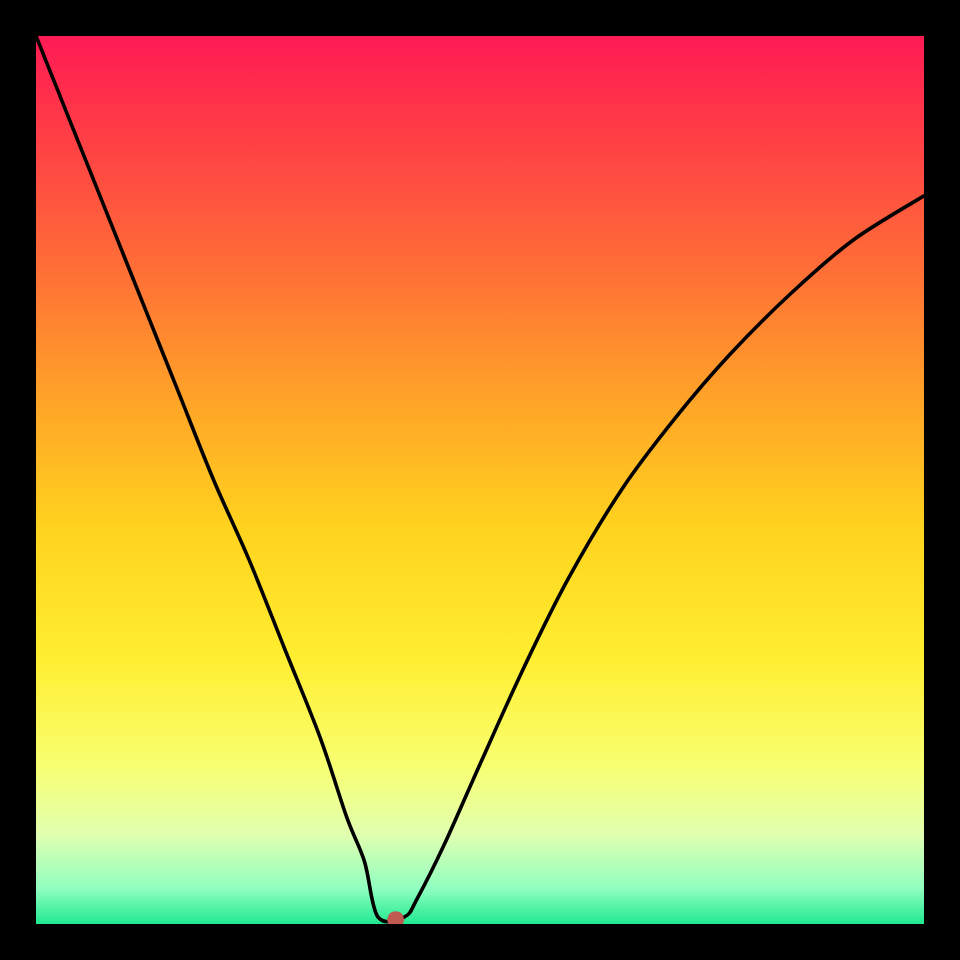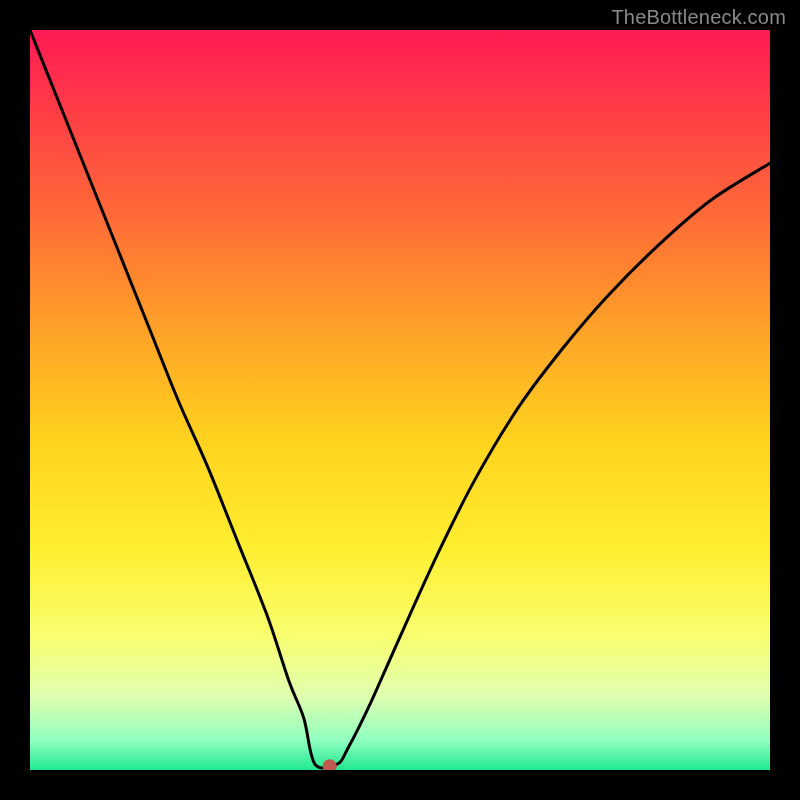--- a/index.html
+++ b/index.html
@@ -34,21 +34,20 @@
     width: 740px;
     height: 740px;
     background: #000;
   }
   svg { display: block; }
 </style>
 </head>
 <body>
 
 <div class="frame">
-  <div class="watermark">TheBottleneck.com</div>
   <div class="plot-wrap">
     <svg id="plot-svg" width="740" height="740" viewBox="0 0 740 740">
         <defs>
           <linearGradient id="bg-grad" x1="0" y1="0" x2="0" y2="1">
             <stop offset="0%" stop-color="#ff1a54"></stop>
             <stop offset="10%" stop-color="#ff3a47"></stop>
             <stop offset="25%" stop-color="#ff6a38"></stop>
             <stop offset="40%" stop-color="#ffa028"></stop>
             <stop offset="55.00000000000001%" stop-color="#ffd21e"></stop>
             <stop offset="70%" stop-color="#ffee30"></stop>

